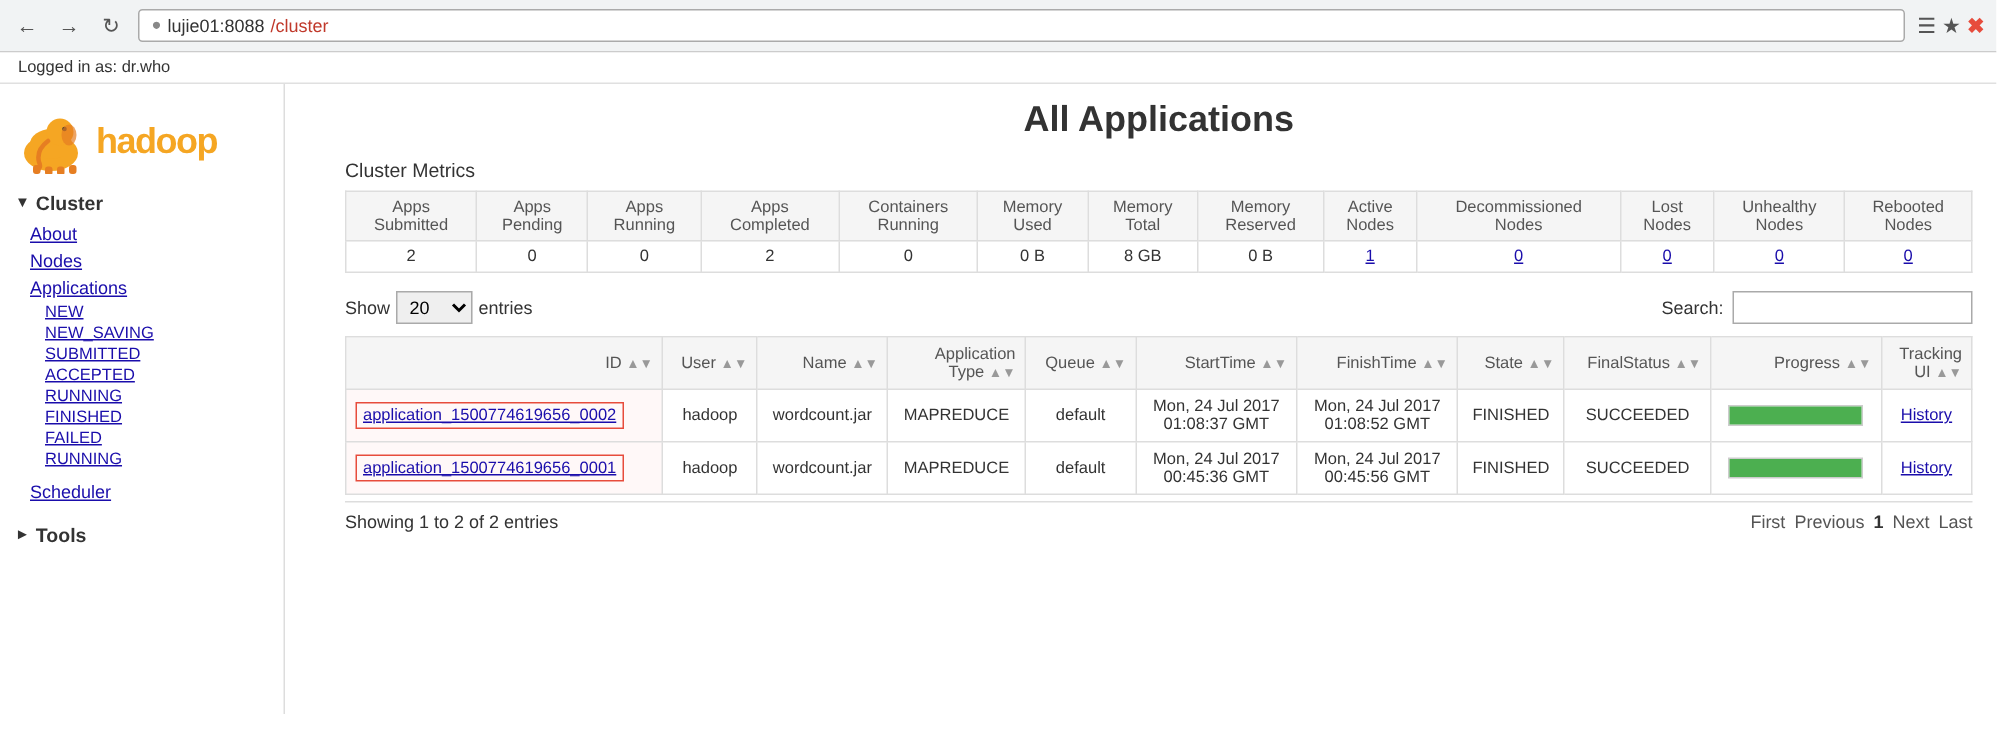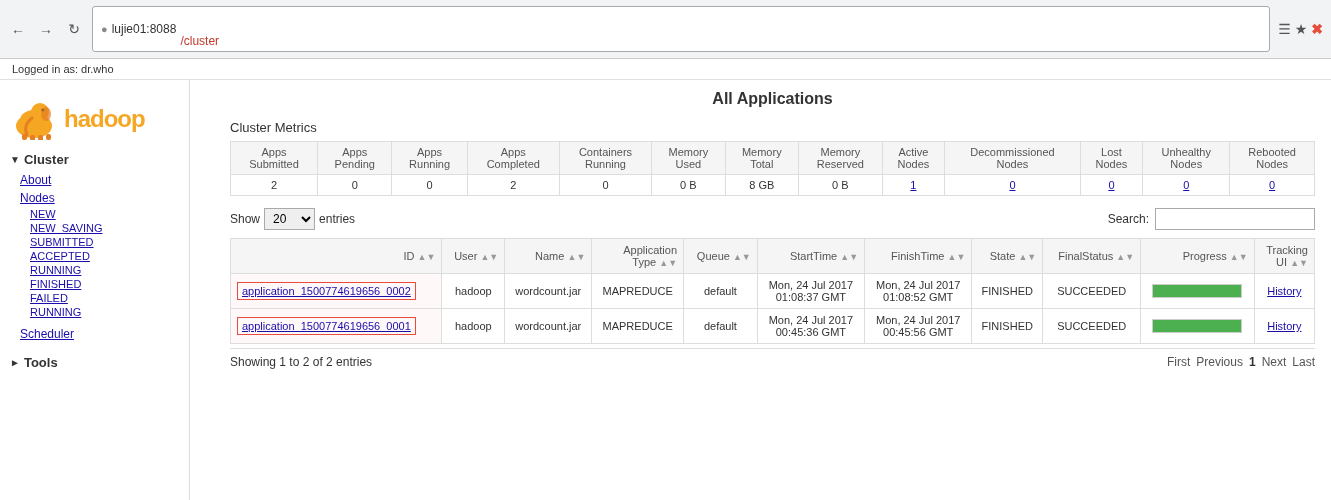--- a/index.html
+++ b/index.html
@@ -25,21 +25,21 @@
       flex: 1;
       border: 1px solid #aaa;
       border-radius: 3px;
       padding: 3px 8px;
       font-size: 12px;
       background: #fff;
       display: flex; align-items: center; gap: 4px;
     }
     .address-bar .lock-icon { color: #888; font-size: 11px; }
     .address-bar .url-text { color: #333; }
-    .address-bar .url-highlight { color: #c0392b; margin-top: 24px; }
+    .address-bar .url-highlight { color: #c0392b; }
     .browser-actions { display: flex; gap: 4px; align-items: center; }
     .browser-actions span { font-size: 14px; cursor: pointer; color: #555; }
     .browser-actions .close-btn { color: #e74c3c; font-weight: bold; }
 
     
     .top-bar {
       background: #fff;
       border-bottom: 1px solid #e0e0e0;
       padding: 4px 12px;
       text-align: left;
@@ -90,21 +90,21 @@
     
     .content {
       flex: 1;
       padding: 10px 16px;
       overflow-y: auto;
     }
 
     
     .page-title {
       text-align: center;
-      font-size: 16px;
+      font-size: 24px;
       font-weight: bold;
       margin-bottom: 12px;
     }
 
     
     .section-label {
       font-size: 13px;
       margin-bottom: 6px;
       color: #333;
     }
@@ -277,20 +277,23 @@
     <div class="sidebar-section">
       <div class="sidebar-section-header">
         <span class="arrow">▼</span>
         <span>Cluster</span>
       </div>
       <div class="sidebar-item">
         <span>About</span>
       </div>
       <div class="sidebar-item">
         <span>Nodes</span>
+      </div>
+      <div class="sidebar-item">
+        <span>Applications</span>
       </div>
       <div class="sidebar-sub-item">
         <span>NEW</span>
       </div>
       <div class="sidebar-sub-item">
         <span>NEW_SAVING</span>
       </div>
       <div class="sidebar-sub-item">
         <span>SUBMITTED</span>
       </div>

